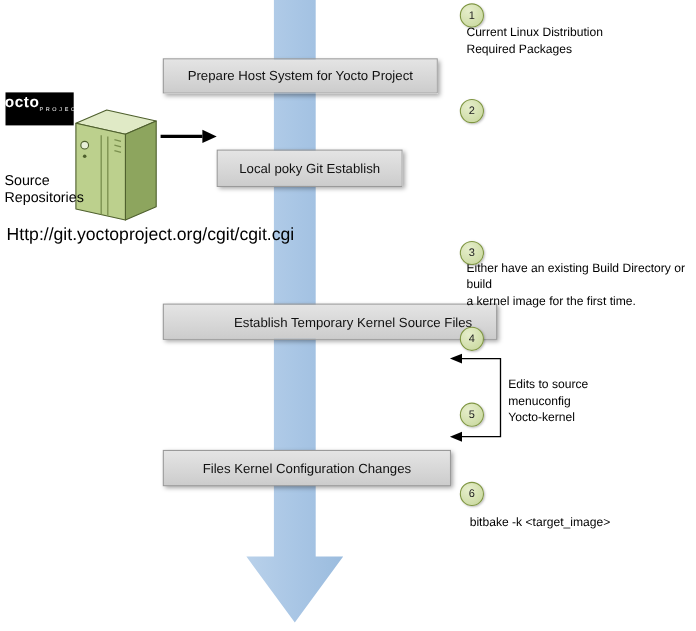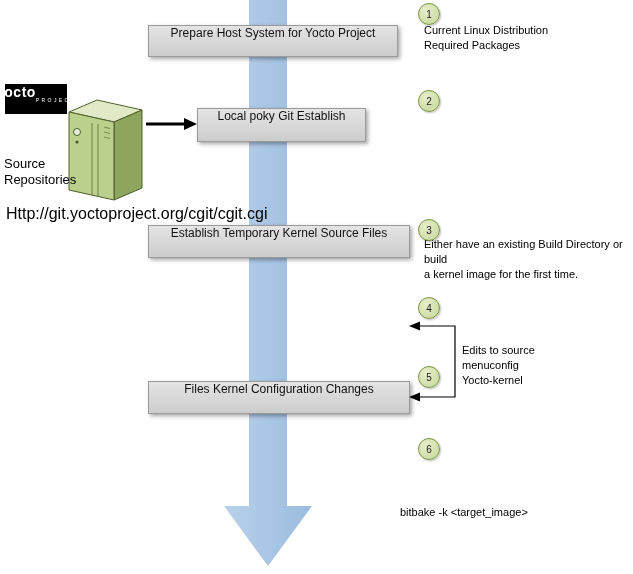--- a/index.html
+++ b/index.html
@@ -14,26 +14,27 @@
     overflow: hidden;
   }
   .abs { position: absolute; }
 
   .step-box {
     position: absolute;
     background: linear-gradient(180deg, #e4e4e4 0%, #d6d6d6 60%, #cccccc 100%);
     border: 1px solid #9a9a9a;
     box-shadow: 2px 2px 4px rgba(0,0,0,0.35);
     display: flex;
-    align-items: flex-start;
+    align-items: center;
     justify-content: center;
     font-size: 12px;
     color: #111;
     text-align: center;
     z-index: 3;
+    margin-top: 28px;
   }
 
   .num-circle {
     position: absolute;
     width: 20px;
     height: 20px;
     border-radius: 50%;
     background: radial-gradient(circle at 35% 30%, #e6eecb, #c6d69a);
     border: 1px solid #7e9540;
     display: flex;
@@ -134,21 +135,21 @@
       <polygon points="409,397 420,392.5 420,401.5" fill="#000"></polygon>
     </g>
   </svg>
 
   <div class="step-box" style="left:148px; top:25px; width:248px; height:30px;">
     <span>Prepare Host System for Yocto Project</span>
   </div>
   <div class="step-box" style="left:197px; top:108px; width:167px; height:32px;">
     <span>Local poky Git Establish</span>
   </div>
-  <div class="step-box" style="left:148px; top:225px; width:260px; height:31px;">
+  <div class="step-box" style="left:148px; top:248px; width:260px; height:31px;padding-left:42px;">
     <span>Establish Temporary Kernel Source Files</span>
   </div>
   <div class="step-box" style="left:148px; top:381px; width:260px; height:31px;">
     <span>Files Kernel Configuration Changes</span>
   </div>
 
   <div class="num-circle" style="left:418px; top:3px;">
     <span>1</span>
   </div>
   <div class="num-circle" style="left:418px; top:90px;">
@@ -167,21 +168,21 @@
     <span>6</span>
   </div>
 
   <div class="note" style="left:424px; top:23px; width:200px;">Current Linux Distribution
 Required Packages</div>
   <div class="note" style="left:424px; top:237px; width:215px;">Either have an existing Build Directory or build
 a kernel image for the first time.</div>
   <div class="note" style="left:462px; top:343px; width:130px;">Edits to source
 menuconfig
 Yocto-kernel</div>
-  <div class="note" style="left:400px; top:468px; width:190px;margin-top:37px;">bitbake -k &lt;target_image&gt;</div>
+  <div class="note" style="left:427px; top:468px; width:190px;">bitbake -k &lt;target_image&gt;</div>
 
   <div class="logo">
     <span class="logo-main">yocto ·</span>
     <span class="logo-sub">PROJECT</span>
   </div>
 
   <div class="src-title">Source
 Repositories</div>
   <div class="src-url">Http://git.yoctoproject.org/cgit/cgit.cgi</div>
 

